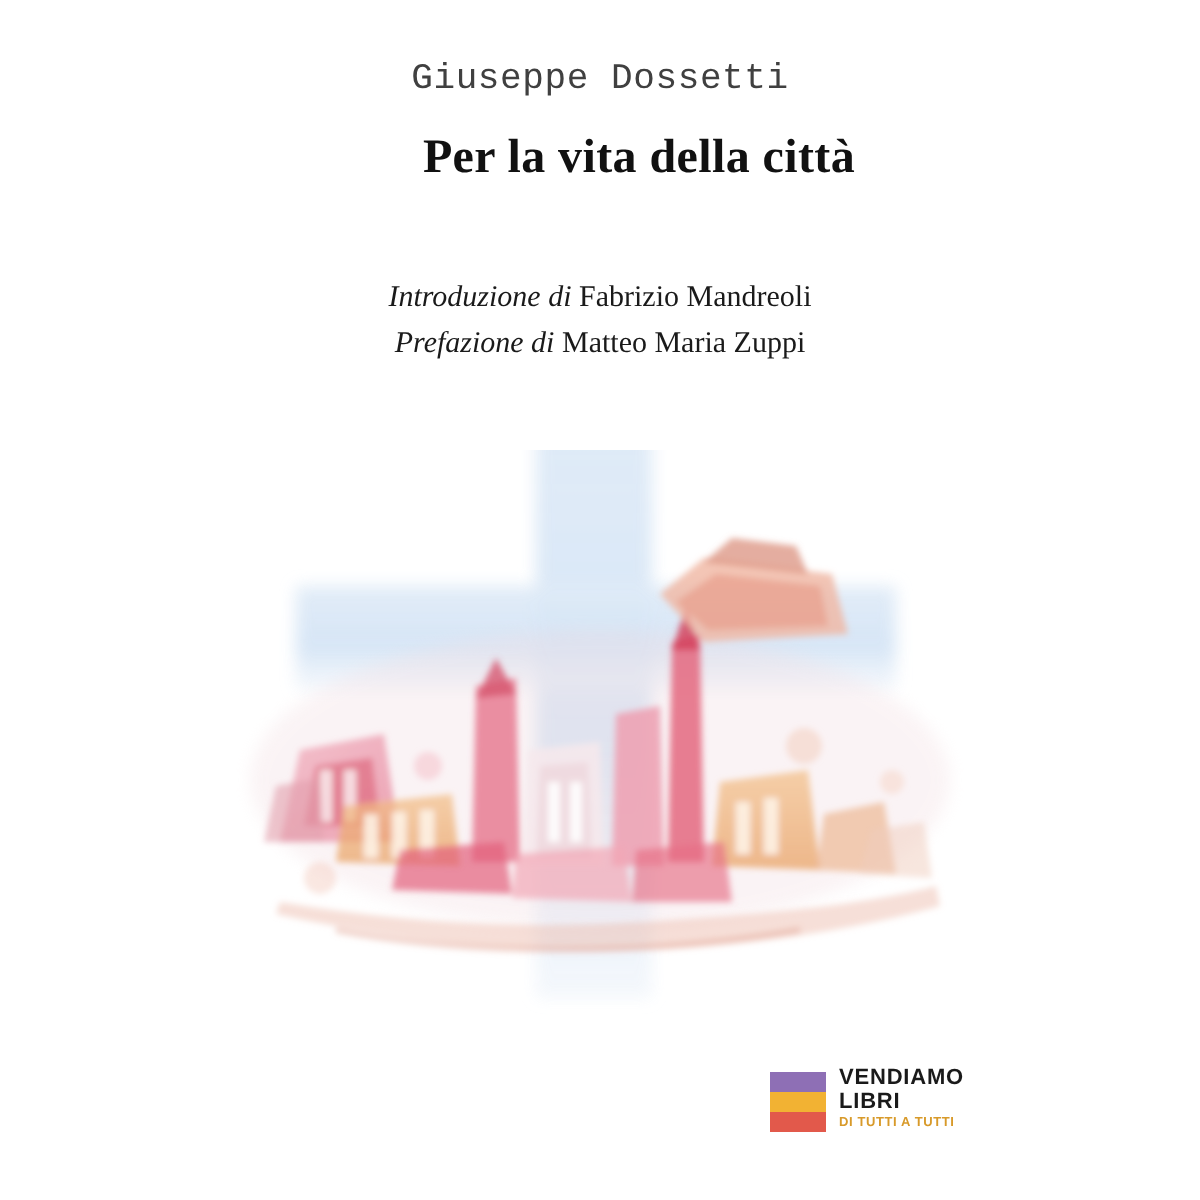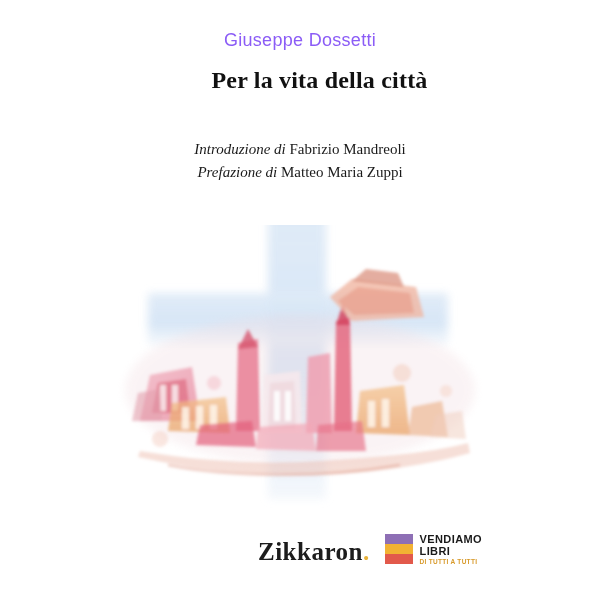--- a/index.html
+++ b/index.html
@@ -24,23 +24,23 @@
 
   
   .text-block {
     position: absolute;
     top: 30px;
     left: 0;
     width: 600px;
     text-align: center;
   }
   .author {
-    font-family: Liberation Sans, sans-serif;
+    font-family: Liberation Mono, monospace;
     font-size: 18px;
-    color: #8b5cf6;
+    color: #404040;
     letter-spacing: 0.3px;
     margin: 0 0 16px 0;
   }
   .title {
     font-family: "Liberation Serif", serif;
     font-size: 24px;
     font-weight: bold;
     color: #111111;
     letter-spacing: 0.2px;
     margin: 0;
@@ -95,21 +95,21 @@
   }
   .zikkaron .dot {
     color: #e8b23a;
   }
 
   .vendiamo {
     position: absolute;
     right: 118px;
     bottom: 12px;
     display: flex;
-    align-items: flex-start;
+    align-items: flex-end;
     gap: 7px;
   }
   .flag {
     width: 28px;
     height: 30px;
     display: flex;
     flex-direction: column;
     overflow: hidden;
   }
   .flag span { display: block; width: 100%; height: 33.34%; }
@@ -235,23 +235,20 @@
 
         <circle cx="214" cy="158" r="7" fill="#f3b6c2" opacity="0.45"></circle>
         <circle cx="402" cy="148" r="9" fill="#f0c0aa" opacity="0.4"></circle>
         <circle cx="160" cy="214" r="8" fill="#f2c3b3" opacity="0.4"></circle>
         <circle cx="446" cy="166" r="6" fill="#f4cbb9" opacity="0.4"></circle>
       </g>
     </svg>
   </div>
 
   <div class="publisher">
-    <div class="zikkaron">
-      <span>Zikkaron</span><span class="dot">.</span>
-    </div>
 
     <div class="vendiamo">
       <div class="flag">
         <span style="background:#8e6fb5"></span>
         <span style="background:#f2b233"></span>
         <span style="background:#e2594b"></span>
       </div>
       <div class="vtext">
         <div class="l1">VENDIAMO</div>
         <div class="l2">LIBRI</div>

